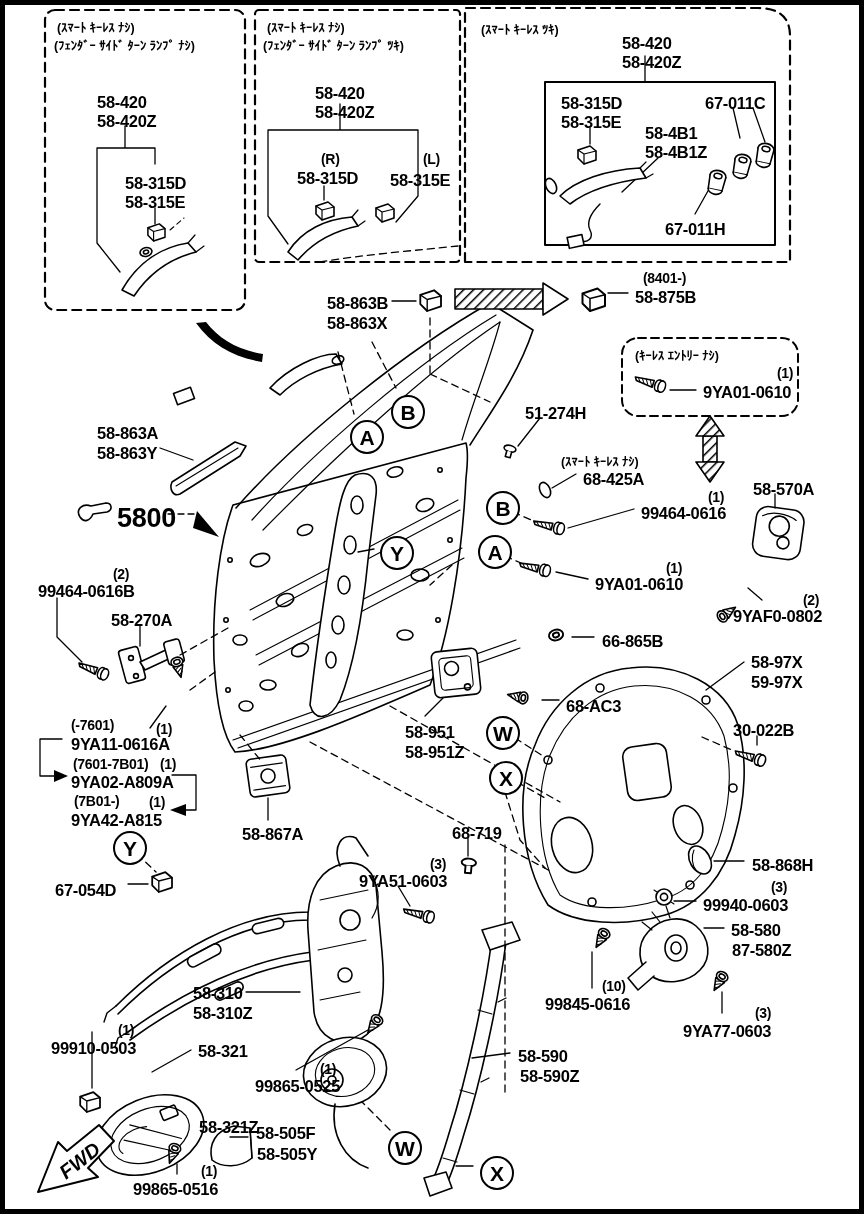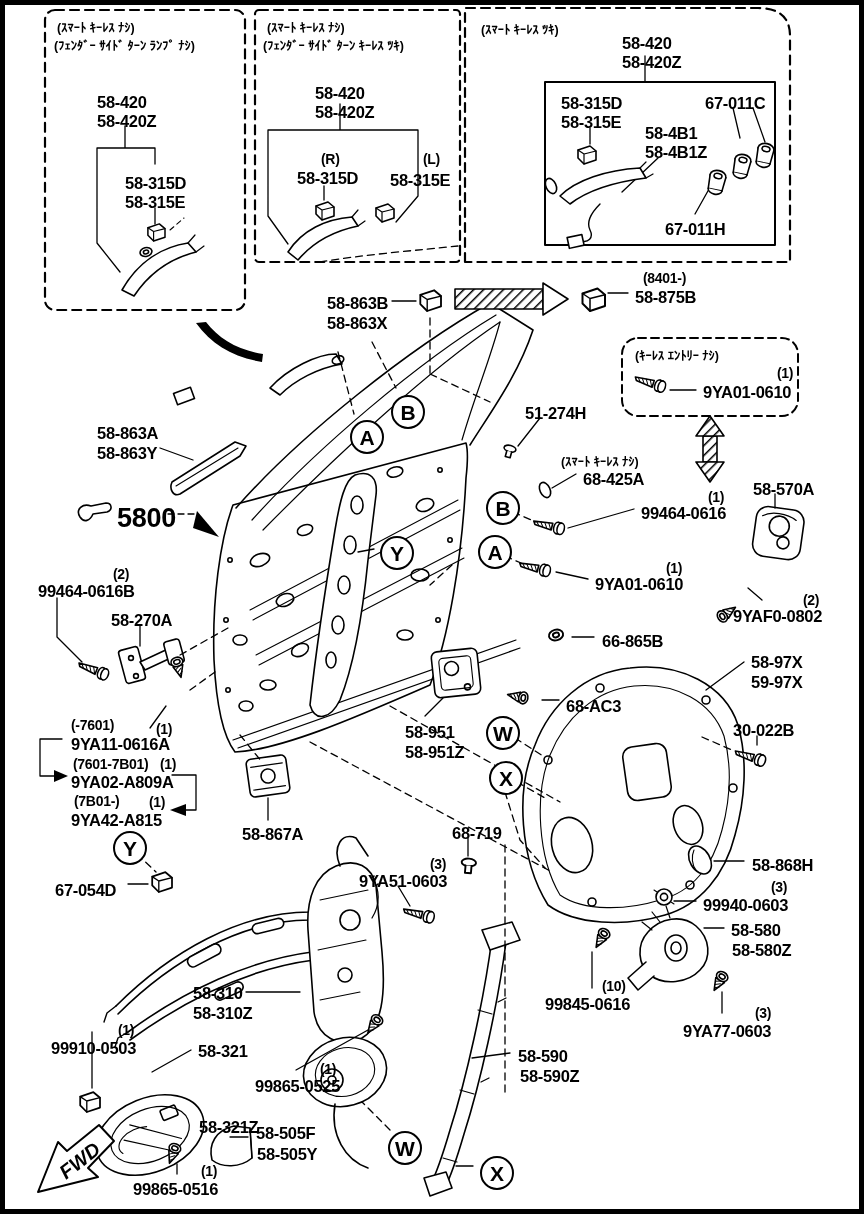--- a/index.html
+++ b/index.html
@@ -348,21 +348,21 @@
 </svg>
 
 <div class="lbl jp" style="left:52px;top:16px">(ｽﾏｰﾄ ｷｰﾚｽ ﾅｼ)</div>
 <div class="lbl jp" style="left:49px;top:34px">(ﾌｪﾝﾀﾞｰ ｻｲﾄﾞ ﾀｰﾝ ﾗﾝﾌﾟ ﾅｼ)</div>
 <div class="lbl" style="left:92px;top:88px">58-420</div>
 <div class="lbl" style="left:92px;top:107px">58-420Z</div>
 <div class="lbl" style="left:120px;top:169px">58-315D</div>
 <div class="lbl" style="left:120px;top:188px">58-315E</div>
 
 <div class="lbl jp" style="left:262px;top:16px">(ｽﾏｰﾄ ｷｰﾚｽ ﾅｼ)</div>
-<div class="lbl jp" style="left:258px;top:34px">(ﾌｪﾝﾀﾞｰ ｻｲﾄﾞ ﾀｰﾝ ｷｰﾚｽ ﾂｷ)</div>
+<div class="lbl jp" style="left:258px;top:34px">(ﾌｪﾝﾀﾞｰ ｻｲﾄﾞ ﾀｰﾝ ﾗﾝﾌﾟ ﾂｷ)</div>
 <div class="lbl" style="left:310px;top:79px">58-420</div>
 <div class="lbl" style="left:310px;top:98px">58-420Z</div>
 <div class="lbl sm" style="left:316px;top:146px">(R)</div>
 <div class="lbl" style="left:292px;top:164px">58-315D</div>
 <div class="lbl sm" style="left:418px;top:146px">(L)</div>
 <div class="lbl" style="left:385px;top:166px">58-315E</div>
 
 <div class="lbl jp" style="left:476px;top:18px">(ｽﾏｰﾄ ｷｰﾚｽ ﾂｷ)</div>
 <div class="lbl" style="left:617px;top:29px">58-420</div>
 <div class="lbl" style="left:617px;top:48px">58-420Z</div>
@@ -415,21 +415,21 @@
 <div class="lbl" style="left:66px;top:806px">9YA42-A815</div>
 <div class="lbl" style="left:237px;top:820px">58-867A</div>
 <div class="lbl" style="left:50px;top:876px">67-054D</div>
 <div class="lbl" style="left:447px;top:819px">68-719</div>
 <div class="lbl sm" style="left:425px;top:851px">(3)</div>
 <div class="lbl" style="left:354px;top:867px">9YA51-0603</div>
 <div class="lbl" style="left:747px;top:851px">58-868H</div>
 <div class="lbl sm" style="left:766px;top:874px">(3)</div>
 <div class="lbl" style="left:698px;top:891px">99940-0603</div>
 <div class="lbl" style="left:726px;top:916px">58-580</div>
-<div class="lbl" style="left:727px;top:936px">58-580Z</div>
+<div class="lbl" style="left:727px;top:936px">87-580Z</div>
 <div class="lbl" style="left:188px;top:979px">58-310</div>
 <div class="lbl" style="left:188px;top:999px">58-310Z</div>
 <div class="lbl sm" style="left:113px;top:1017px">(1)</div>
 <div class="lbl" style="left:46px;top:1034px">99910-0503</div>
 <div class="lbl" style="left:193px;top:1037px">58-321</div>
 <div class="lbl" style="left:194px;top:1113px">58-321Z</div>
 <div class="lbl sm" style="left:597px;top:973px">(10)</div>
 <div class="lbl" style="left:540px;top:990px">99845-0616</div>
 <div class="lbl sm" style="left:750px;top:1000px">(3)</div>
 <div class="lbl" style="left:678px;top:1017px">9YA77-0603</div>

